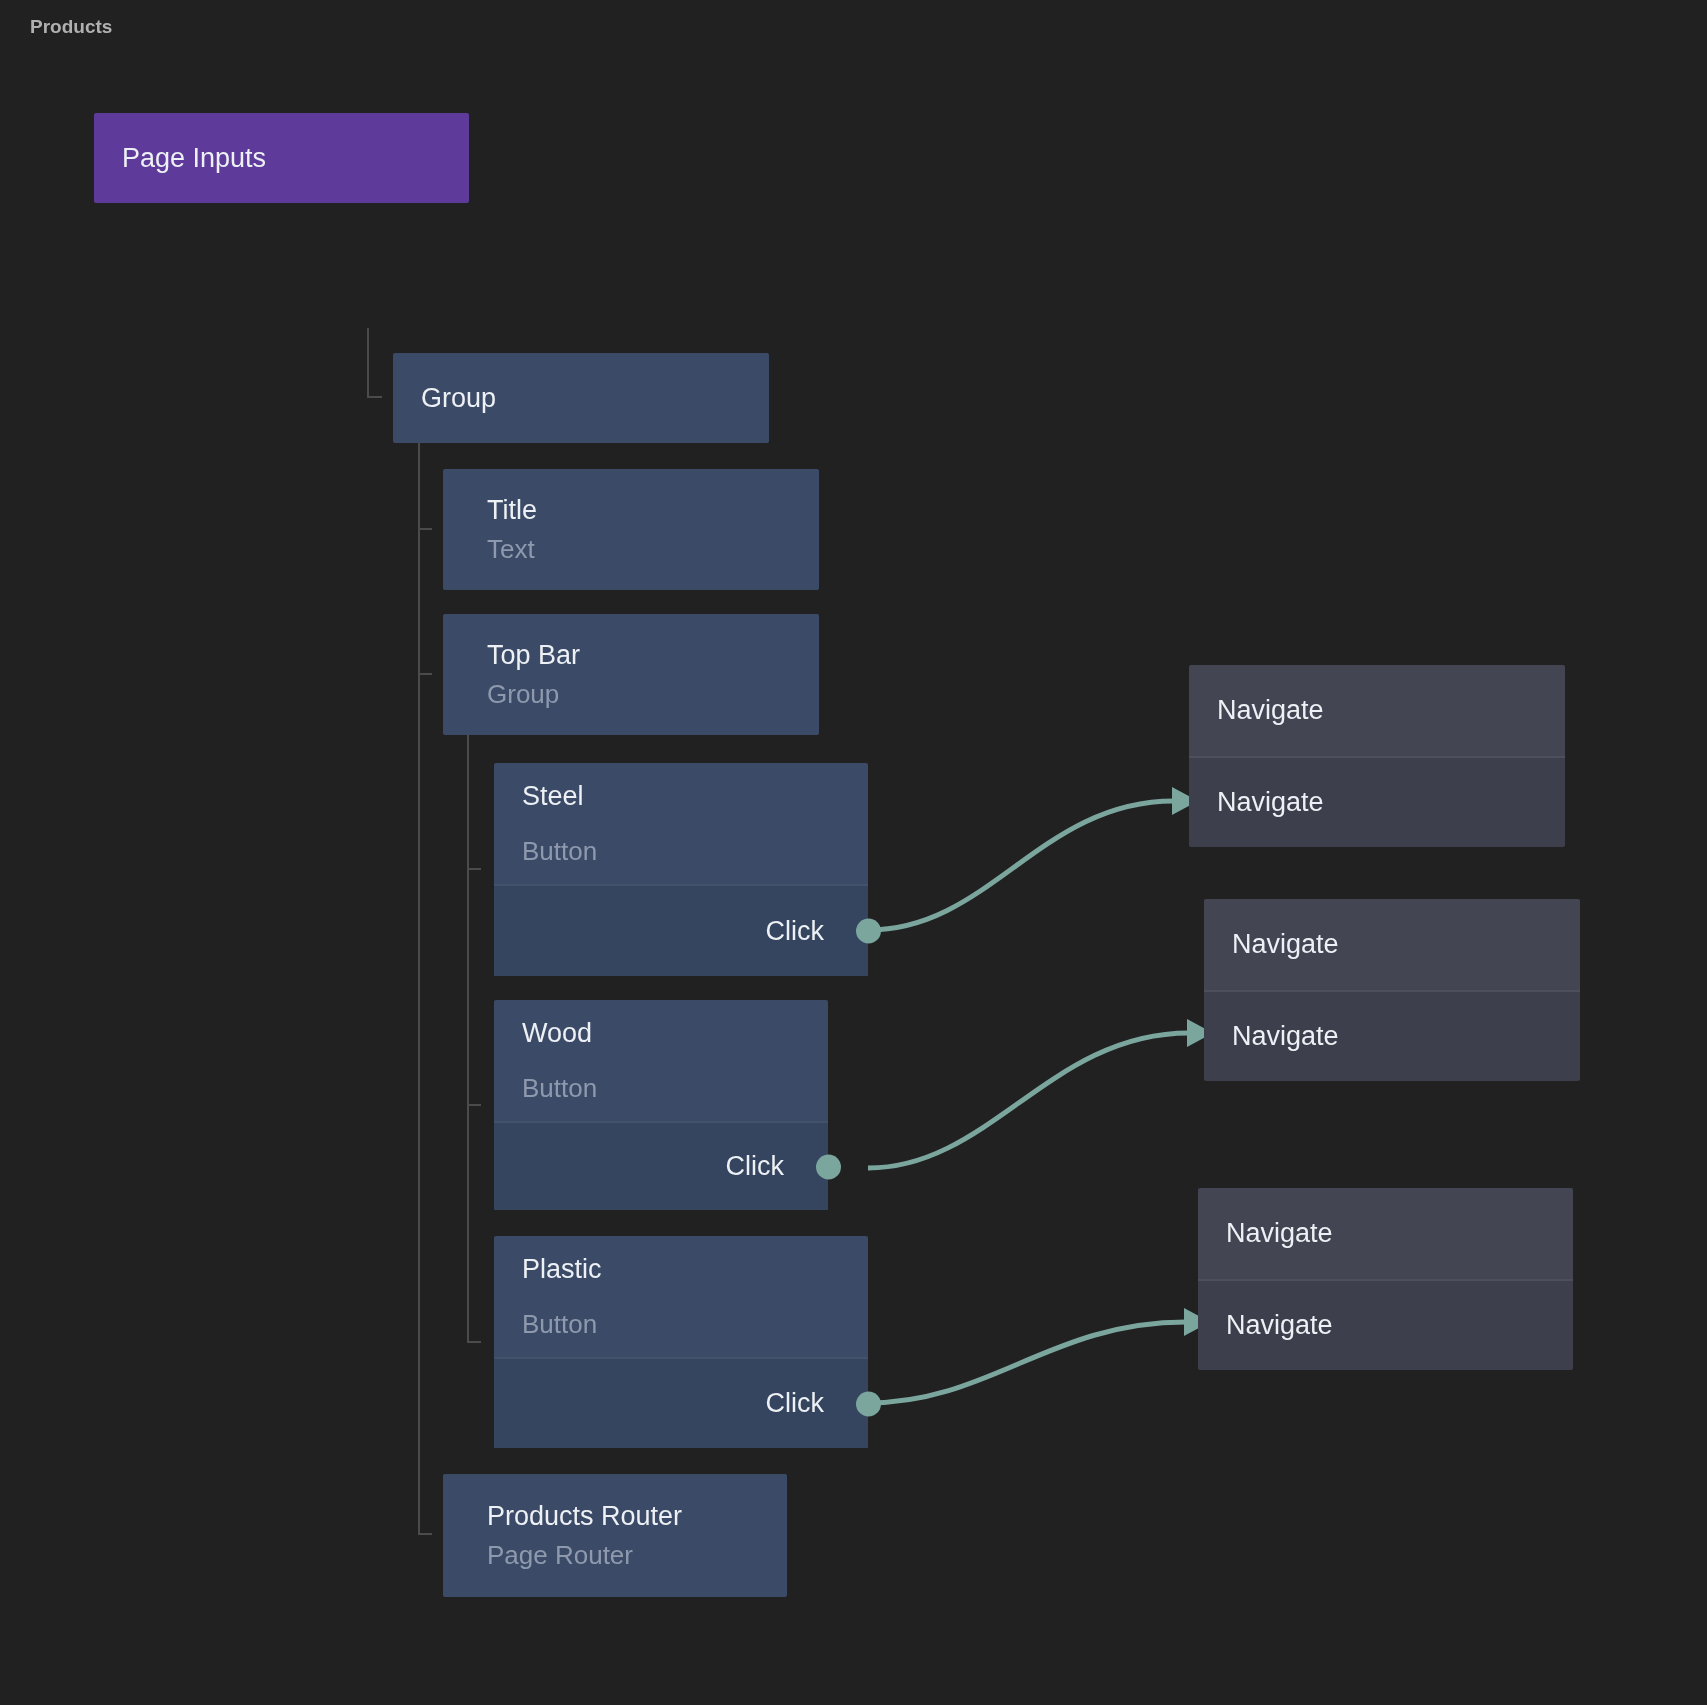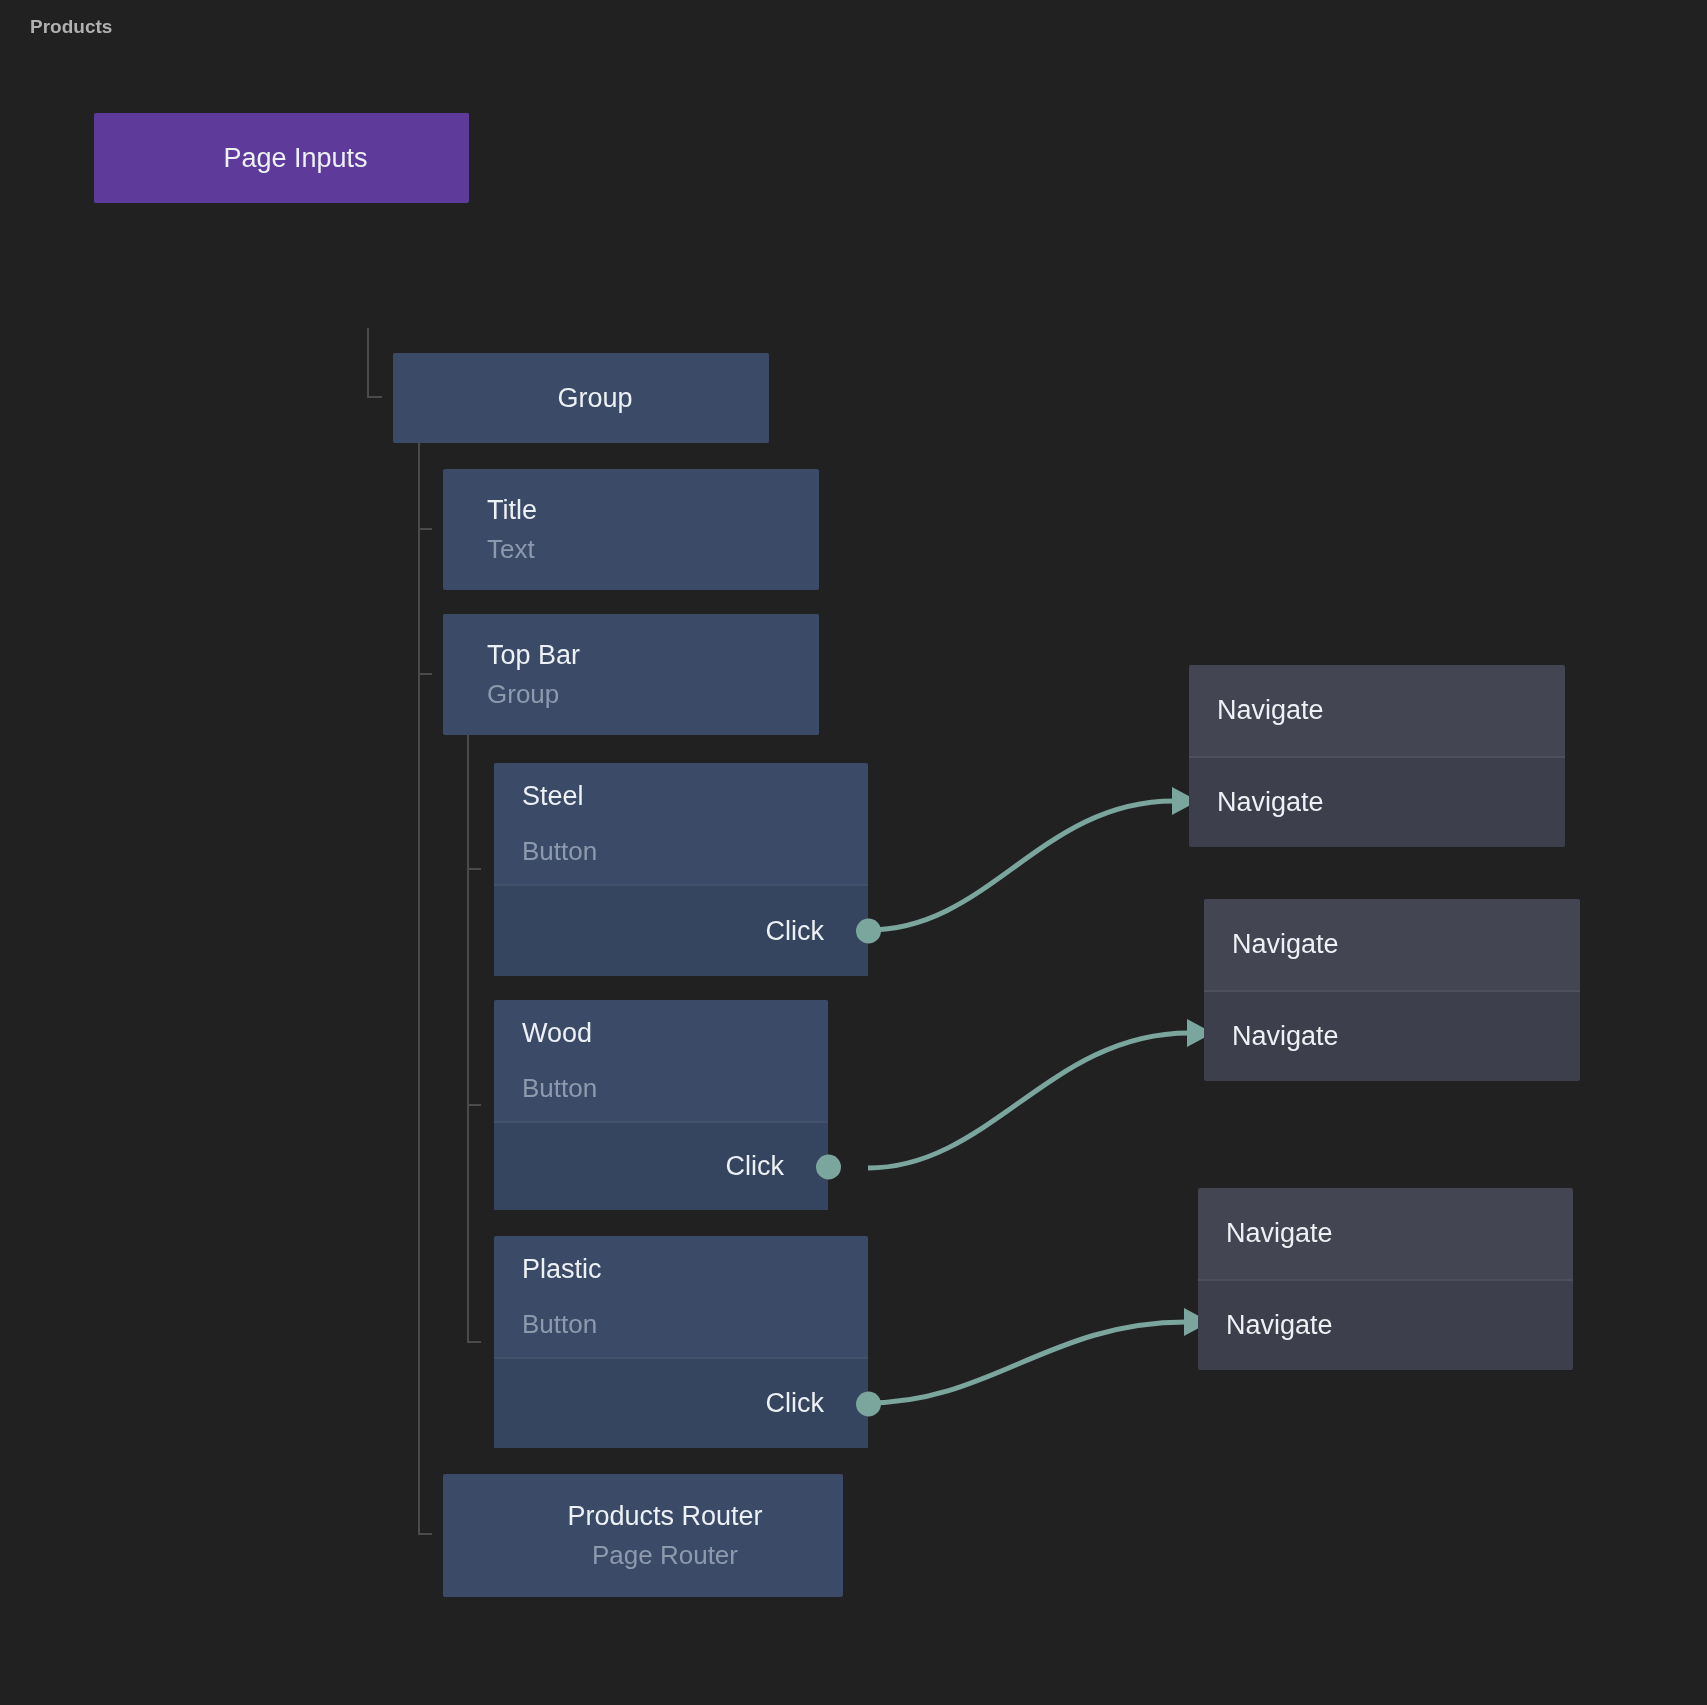--- a/index.html
+++ b/index.html
@@ -39,21 +39,21 @@
     position:absolute;border-radius:2px;box-sizing:border-box;
     color:var(--text-primary);
   }
   .node-blue{background:var(--node-blue);}
   .node-purple{background:var(--accent-purple);}
   .node-gray .node-header{background:var(--navigate-gray);}
   .node-gray .node-body{
     background:var(--navigate-gray-dark);
     border-top:2px solid #4d4f5d;
   }
-  .single{display:flex;align-items:center;padding-left:28px;justify-content:center;}
+  .single{display:flex;align-items:center;padding-left:28px;}
   .double{display:flex;flex-direction:column;justify-content:center;padding-left:44px;}
   .node-label{font-size:27px;line-height:1.2;color:var(--text-primary);}
   .node-type{font-size:26px;line-height:1.2;margin-top:8px;color:var(--text-secondary);}
   .node-header{
     height:91px;display:flex;align-items:center;padding-left:28px;
     box-sizing:border-box;border-radius:2px 2px 0 0;
   }
   .node-body{
     height:91px;display:flex;align-items:center;padding-left:28px;
     box-sizing:border-box;border-radius:0 0 2px 2px;
@@ -77,21 +77,21 @@
   #node-page{left:343px;top:238px;width:376px;height:90px;}
   #node-group{left:393px;top:353px;width:376px;height:90px;}
   #node-title{left:443px;top:469px;width:376px;height:121px;}
   #node-top-bar{left:443px;top:614px;width:376px;height:121px;justify-content:center;}
   #node-steel{left:494px;top:763px;width:374px;}
   #node-steel .click-row{height:92px;}
   #node-wood{left:494px;top:1000px;width:334px;}
   #node-wood .click-row{height:89px;}
   #node-plastic{left:494px;top:1236px;width:374px;}
   #node-plastic .click-row{height:91px;}
-  #node-products-router{left:443px;top:1474px;width:400px;height:123px;align-items:center;}
+  #node-products-router{left:443px;top:1474px;width:344px;height:123px;}
   #action-navigate-1{left:1189px;top:665px;width:376px;}
   #action-navigate-2{left:1204px;top:899px;width:376px;}
   #action-navigate-3{left:1198px;top:1188px;width:375px;}
 </style>
 </head>
 <body>
 
 <div class="canvas">
 
   <div class="page-title">Products</div>

